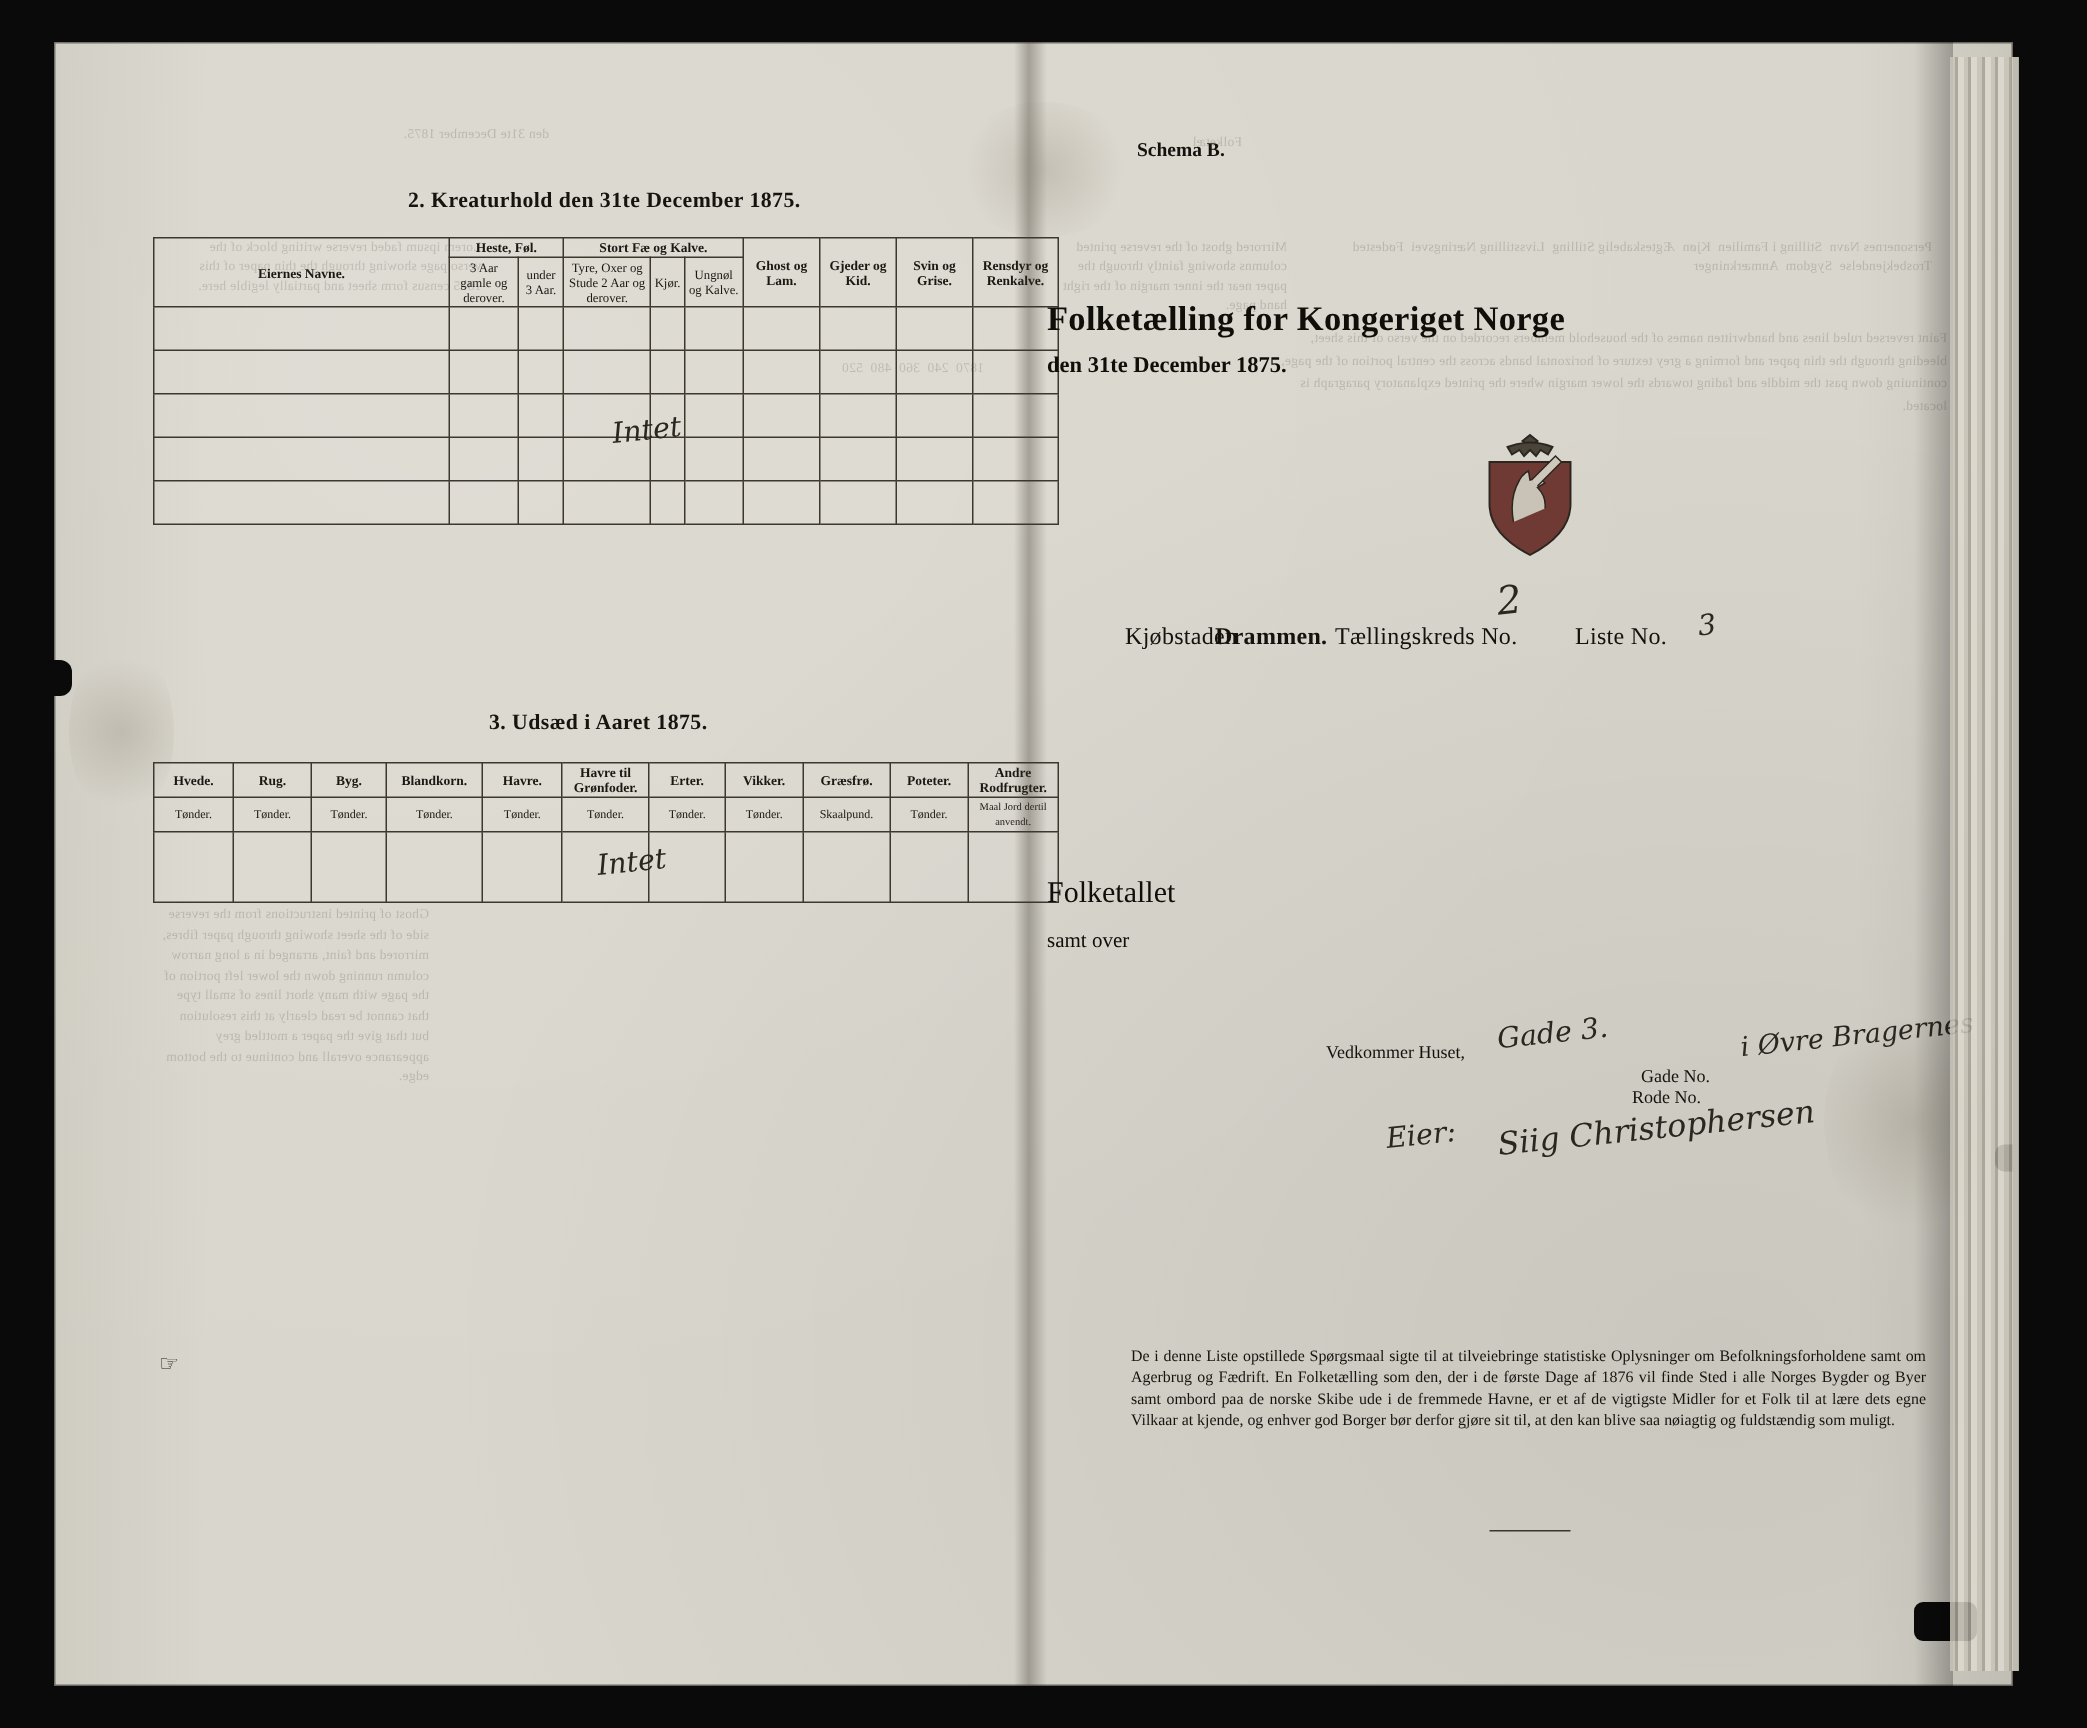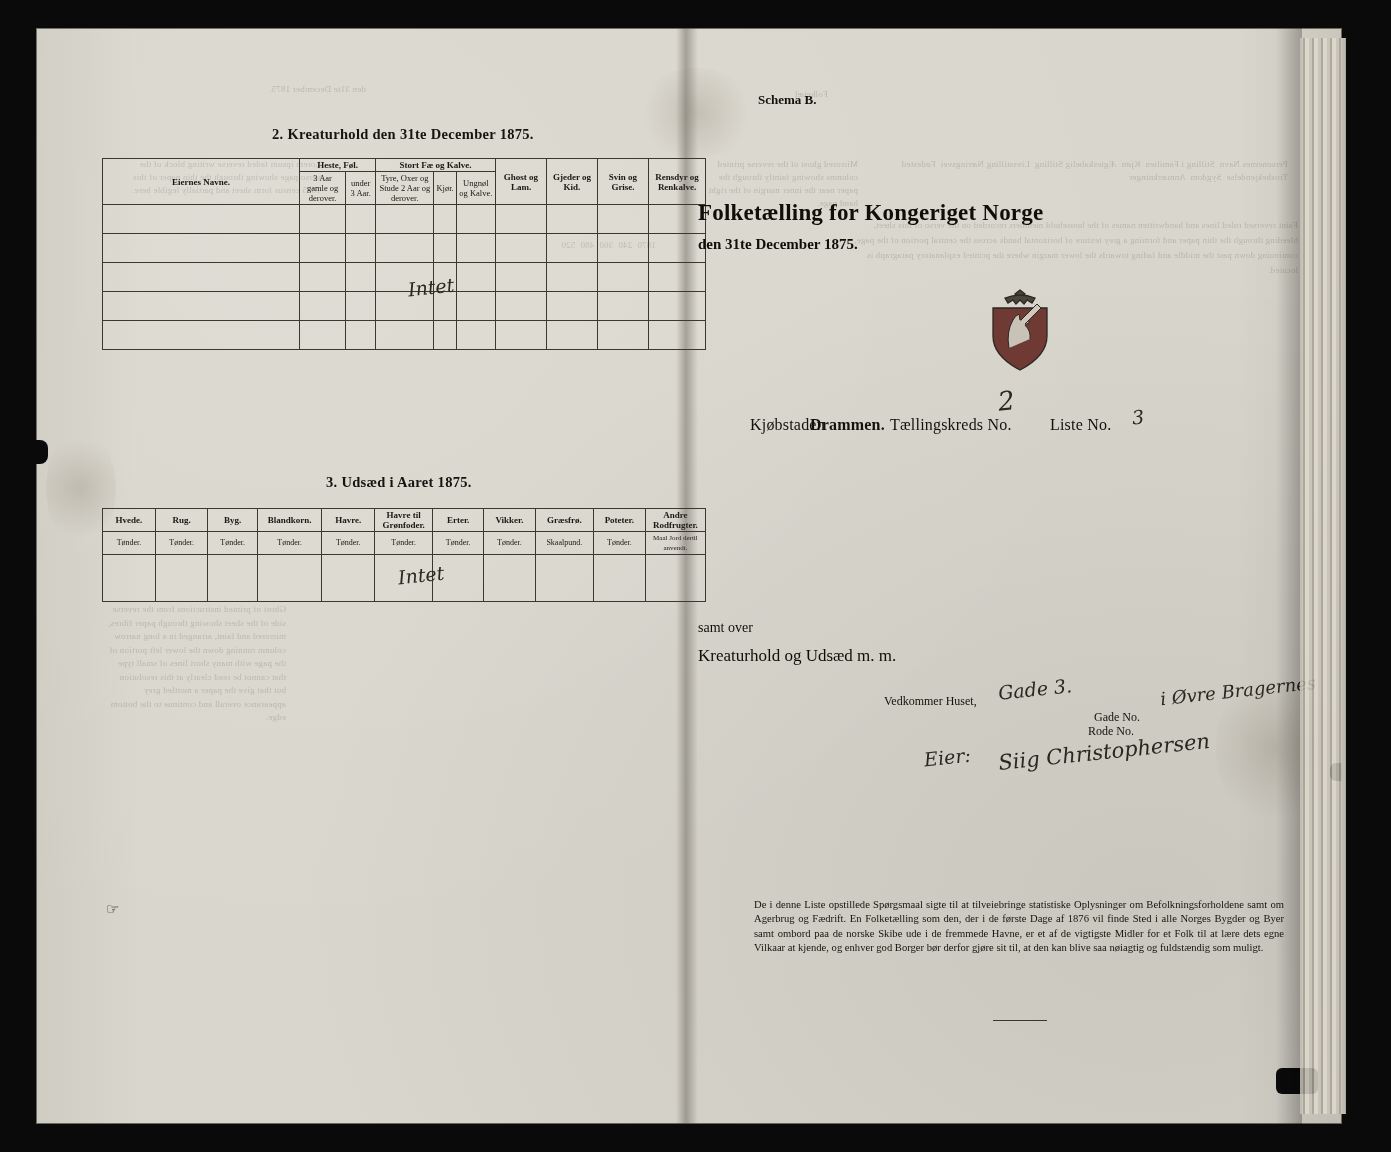--- a/index.html
+++ b/index.html
@@ -300,22 +300,22 @@
         </g>
       </svg>
 
       <div class="kreds" style="left:52px;top:388px;">Kjøbstaden</div>
       <div class="kreds" style="left:112px;top:388px;font-weight:bold;">Drammen.</div>
       <div class="kreds" style="left:192px;top:388px;">Tællingskreds No.</div>
       <div class="handw" style="left:300px;top:358px;font-size:26px;">2</div>
       <div class="kreds" style="left:352px;top:388px;">Liste No.</div>
       <div class="handw" style="left:434px;top:378px;font-size:19px;">3</div>
 
+      <div class="r-title bigword" style="top:556px;">Folketallet</div>
       <div class="r-title word" style="top:592px;">samt over</div>
-      <div class="r-title kreat" style="top:618px;">Kreaturhold og Udsæd m. m.</div>
 
       <div class="vedk" style="left:186px;top:666px;">Vedkommer Huset,</div>
       <div class="handw" style="left:300px;top:650px;font-size:19px;">Gade 3.</div>
       <div class="vedk" style="left:396px;top:666px;margin-top:16px;">Gade No.</div>
       <div class="handw" style="left:462px;top:652px;font-size:18px;">i Øvre Bragernes</div>
       <div class="vedk" style="left:390px;top:696px;">Rode No.</div>
 
       <div class="handw" style="left:226px;top:718px;font-size:19px;">Eier:</div>
       <div class="handw" style="left:300px;top:712px;font-size:21px;">Siig Christophersen</div>
 

